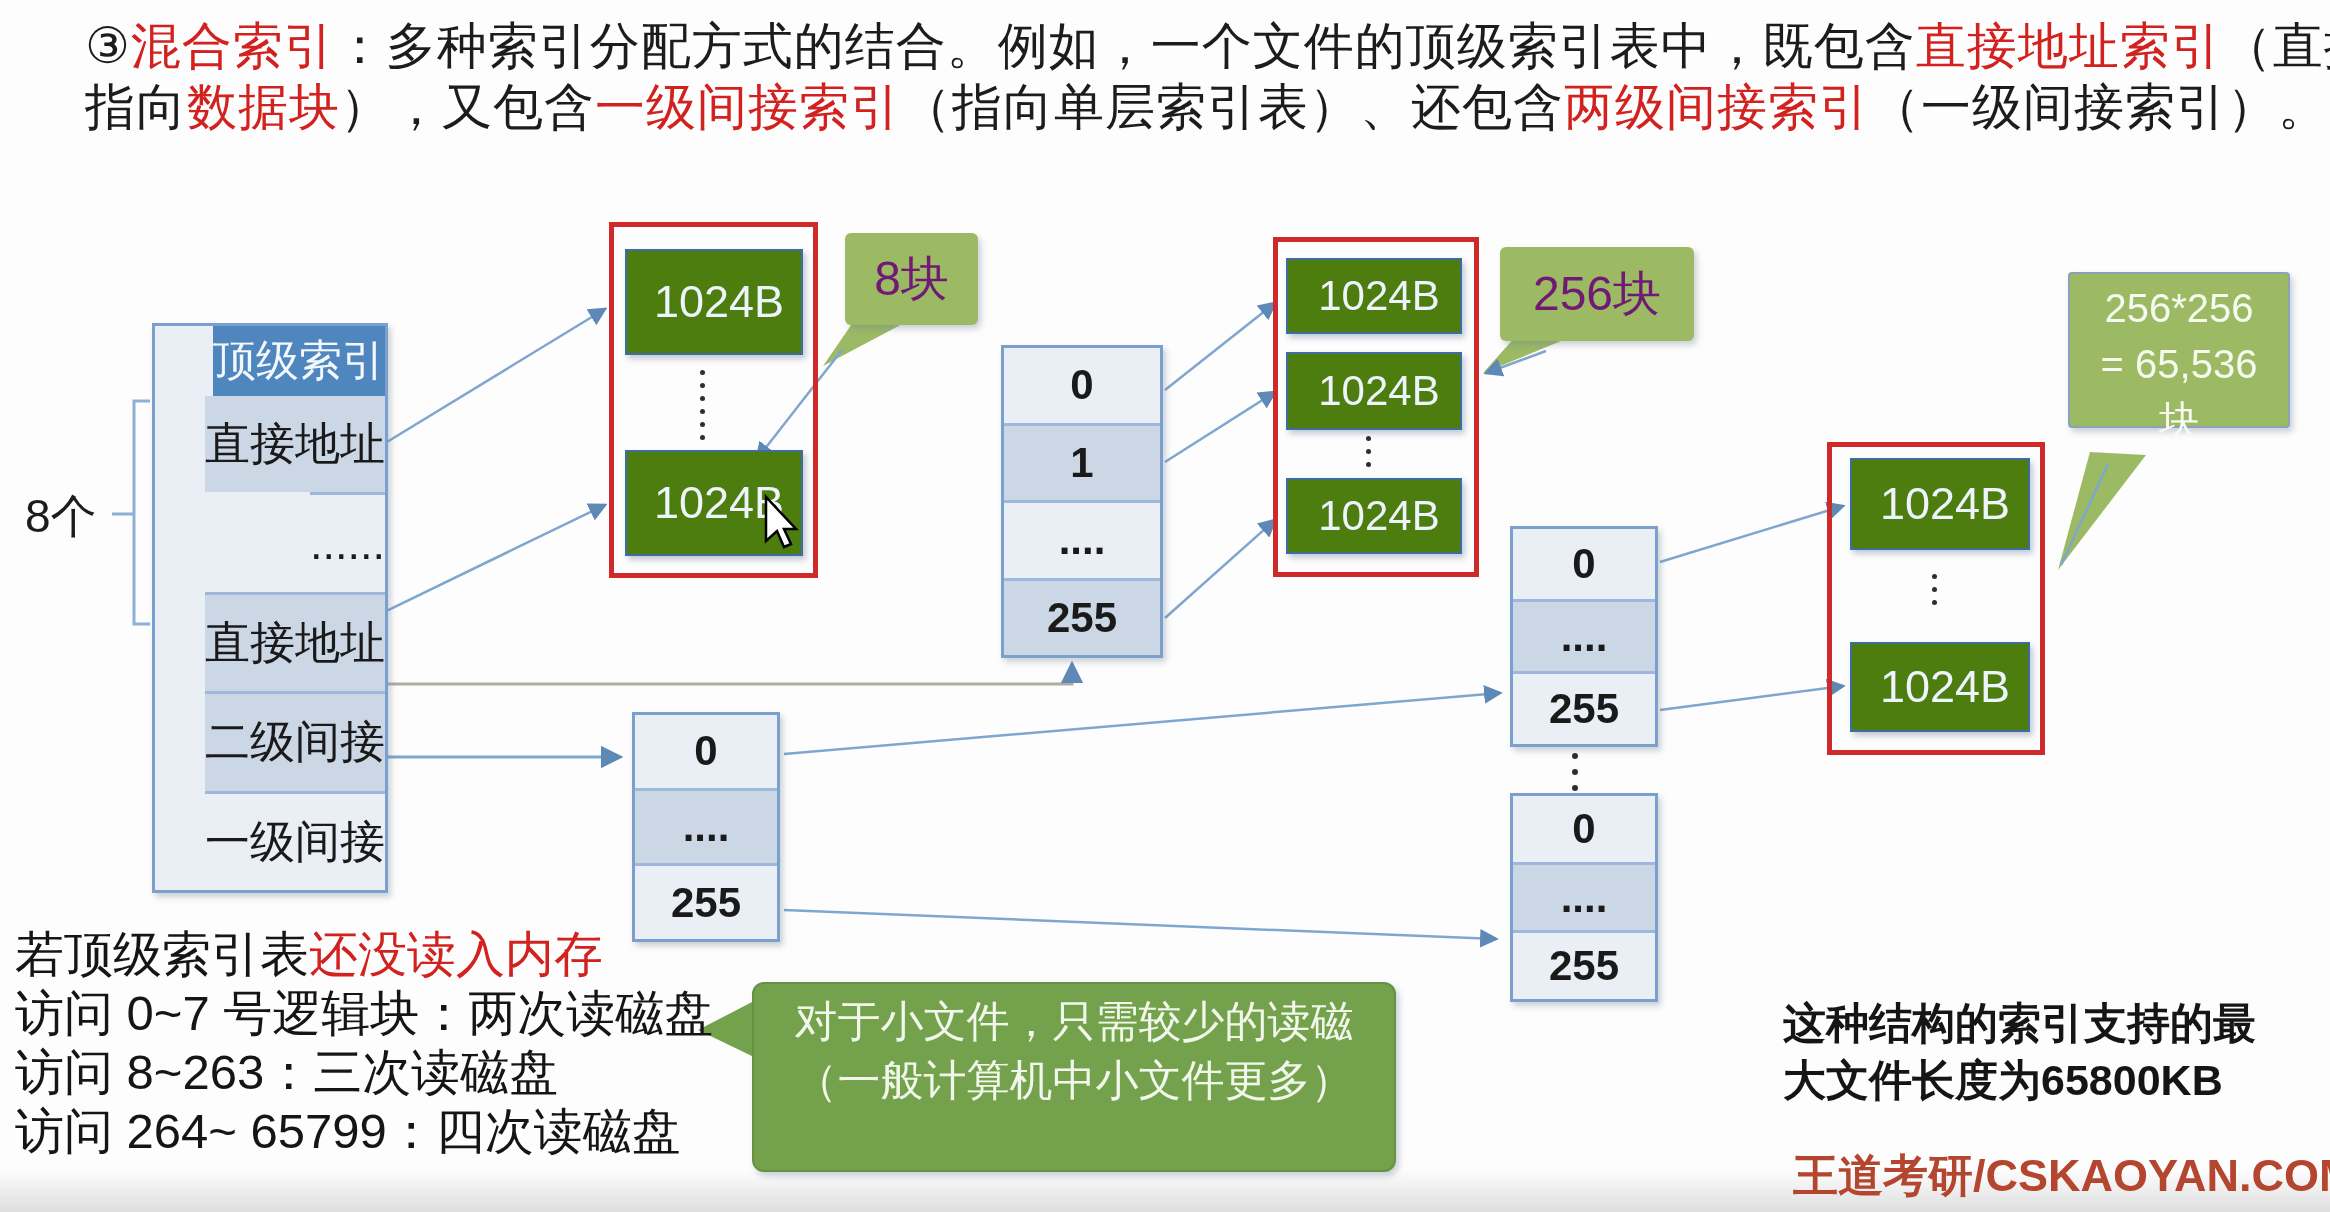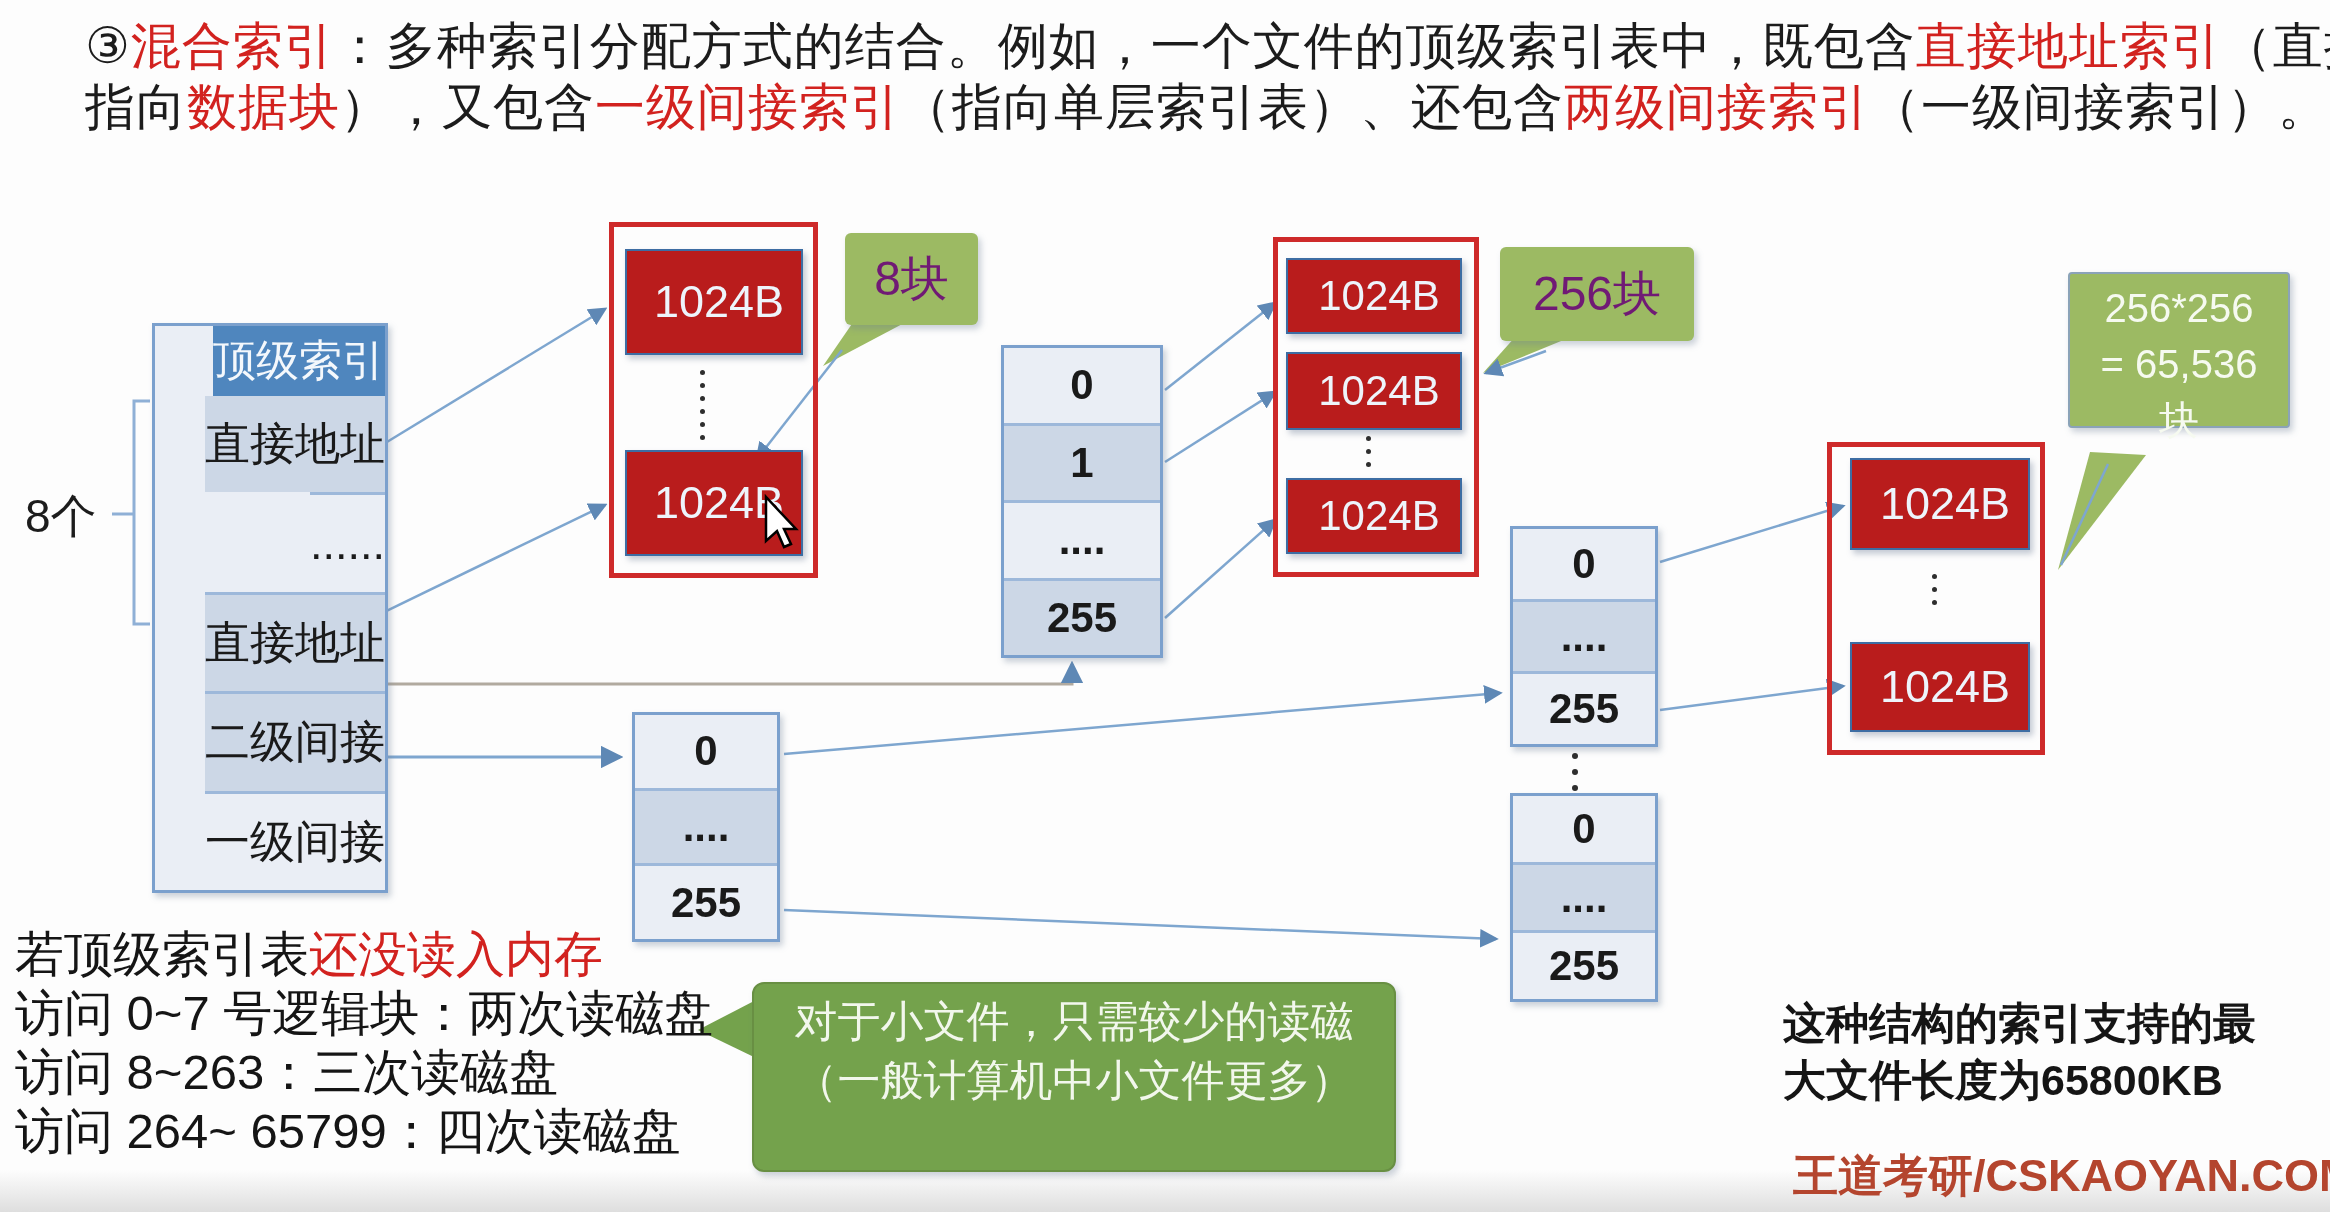--- a/index.html
+++ b/index.html
@@ -21,21 +21,21 @@
   .irow{flex:1;display:flex;align-items:center;justify-content:center;color:#1a1a1a;}
   .irow + .irow{border-top:3px solid #9db8da;}
   .num{font-weight:700;font-size:42px;}
   .cjk{font-size:45px;font-weight:500;}
   .rl{background:#eaeef5;}
   .rd{background:#ccd7e6;}
   .hdr{background:#4f86be;color:#f4f8fc;font-size:43px;font-weight:500;flex:0 0 70px;
        display:flex;align-items:center;justify-content:center;}
   
   .redbox{border:5px solid #ce2a2a;background:transparent;}
-  .dblock{background:#b91c1c;border:2px solid #3d6da3;color:#eef4fb;font-size:45px;
+  .dblock{background:#4d7c0f;border:2px solid #3d6da3;color:#eef4fb;font-size:45px;
           display:flex;align-items:center;justify-content:center;
           box-shadow:3px 4px 6px rgba(110,125,150,.4);padding-left:10px;}
   
   .badge{background:#9cba63;color:#701a75;display:flex;align-items:center;justify-content:center;
          border-radius:6px;font-size:48px;box-shadow:3px 4px 6px rgba(110,125,150,.35);}
   .badge-multi{background:#9cba63;border:2px solid #8ba3b8;color:#f6faf0;border-radius:4px;
          font-size:40px;line-height:56px;text-align:center;padding-top:6px;
          box-shadow:3px 4px 6px rgba(110,125,150,.35);}
   .bigbubble{background:#74a24c;border:2px solid #688f43;border-radius:12px;color:#f2f7ec;
          font-size:43px;line-height:59px;text-align:center;padding-top:8px;

